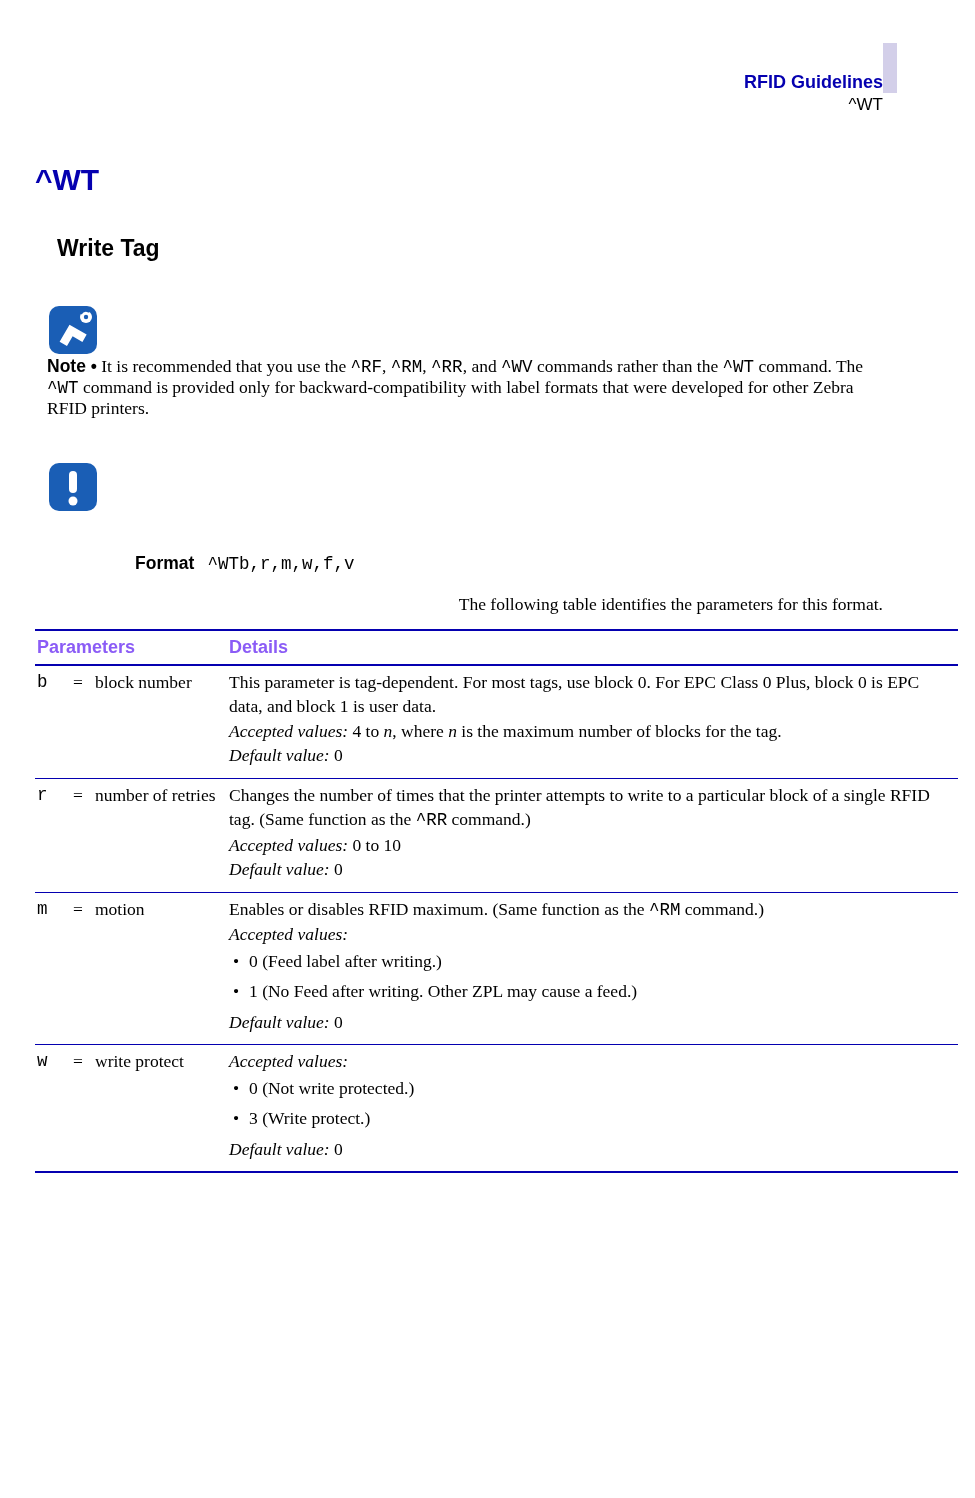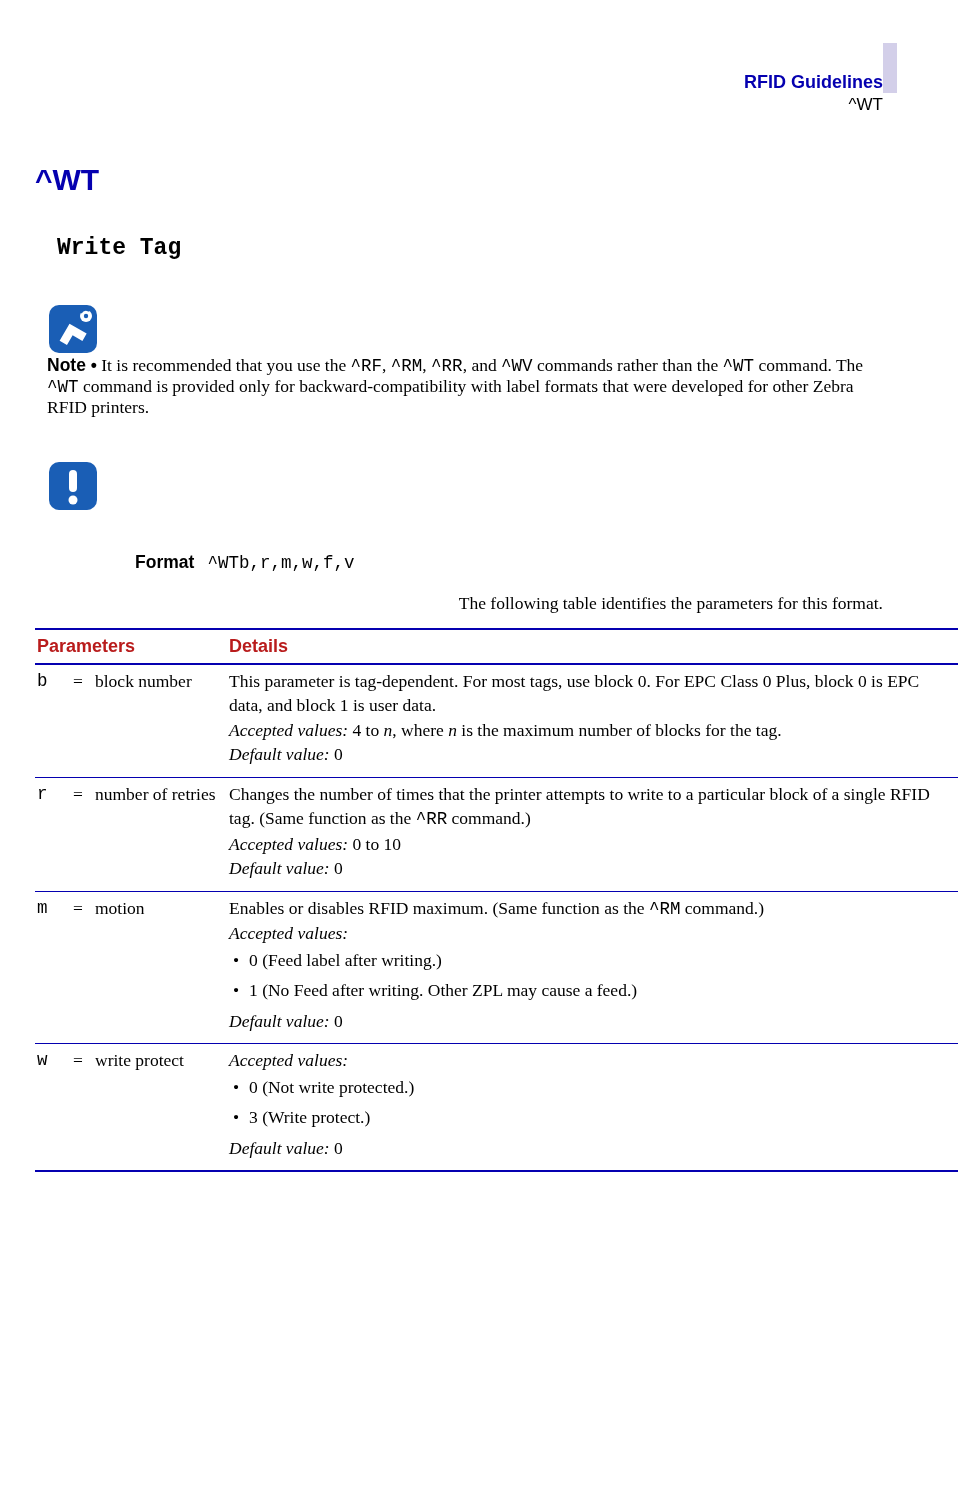--- a/index.html
+++ b/index.html
@@ -50,21 +50,21 @@
   .h1 {
     margin-top: 48px;
     font-family: Arial, Helvetica, sans-serif;
     font-weight: bold;
     font-size: 30px;
     color: #0500b0;
   }
   .h2 {
     margin-top: 38px;
     margin-left: 22px;
-    font-family: Liberation Mono, monospace;
+    font-family: Liberation Sans, sans-serif;
     font-weight: bold;
     font-size: 23px;
     color: #000;
   }
   .body-col {
     margin-left: 100px;
     margin-right: 0px;
     margin-top: 32px;
     line-height: 1.35;
   }
@@ -107,21 +107,21 @@
   }
   table {
     border-collapse: collapse;
     width: 923px;
     margin-top: 14px;
     font-size: 17.5px;
   }
   th {
     font-family: Arial, Helvetica, sans-serif;
     font-weight: bold;
-    color: #b91c1c;
+    color: #8b5cf6;
     text-align: left;
     padding: 6px 6px 6px 2px;
     border-top: 2px solid #0500b0;
     border-bottom: 2px solid #0500b0;
     font-size: 18px;
   }
   td {
     vertical-align: top;
     padding: 4px 6px 10px 2px;
     border-bottom: 1.5px solid #0500b0;

